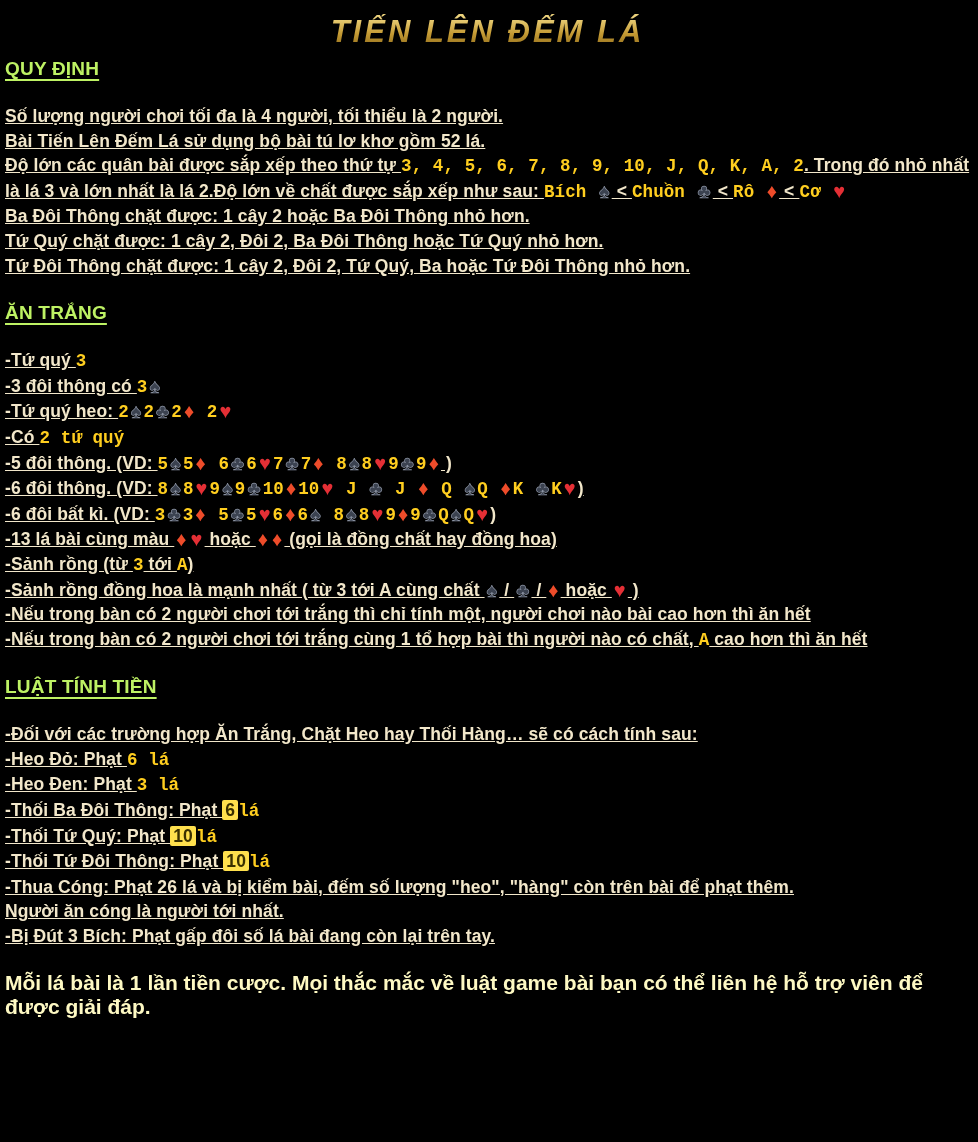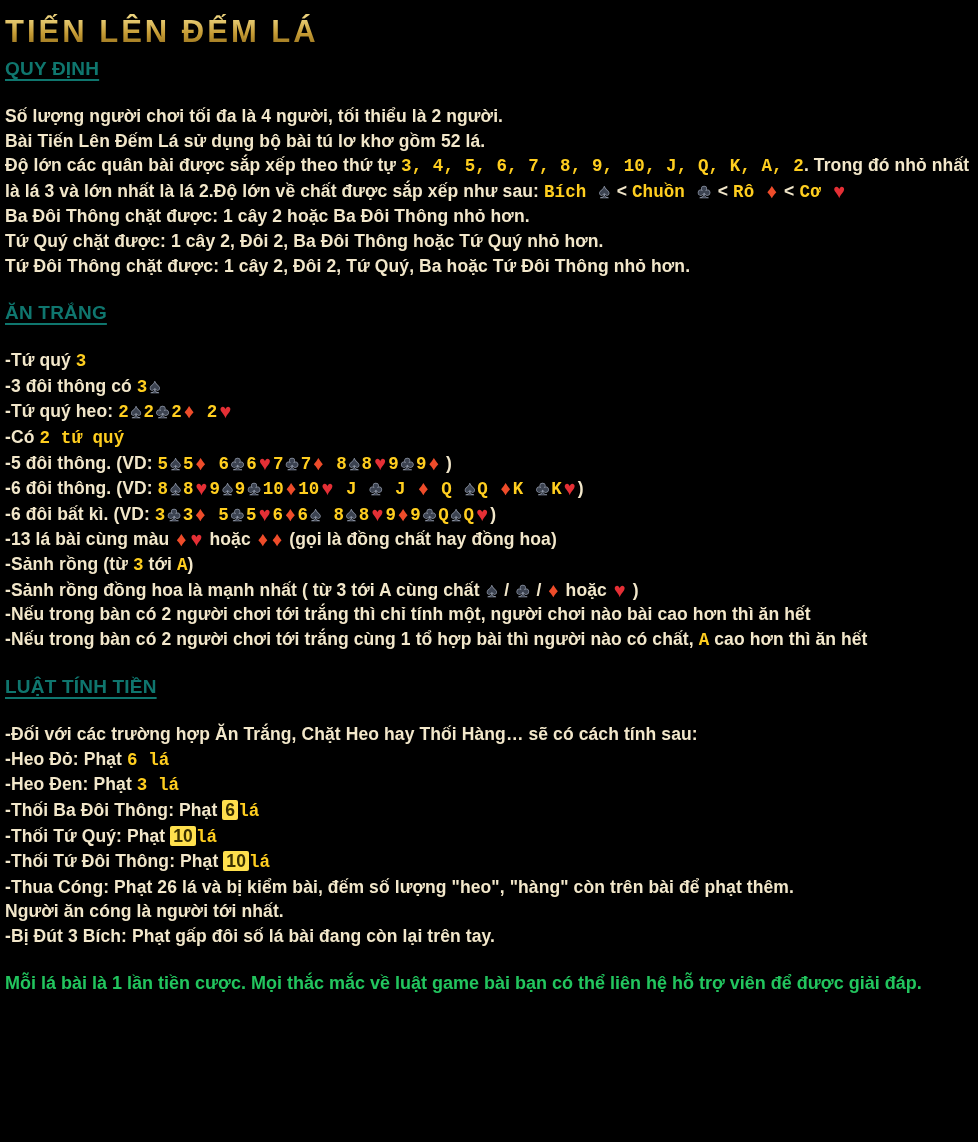--- a/index.html
+++ b/index.html
@@ -9,51 +9,52 @@
     overflow:hidden;
   }
   body {
     font-family:"Liberation Sans", sans-serif;
     font-weight:bold;
     color:#f2e7ca;
   }
   .page { padding:12px 8px 0 5px; }
 
   .title {
-    text-align:left;
+    text-align:center;
     font-size:31px;
     letter-spacing:3px;
     color:#c9992b;
     background:linear-gradient(180deg,#ecd27c 10%, #c49a33 55%, #8f6c1c 95%);
     -webkit-background-clip:text;
     background-clip:text;
     -webkit-text-fill-color:transparent;
     margin:2px 0 8px 0;
+    font-style:italic;
   }
 
   .section h2 {
     font-size:19px;
-    color:#0f766e;
+    color:#bef264;
     margin:24px 0 24px 0;
     letter-spacing:0.2px;
   }
   .section:first-of-type h2 { margin-top:8px; }
   .section h2 .hu {
     text-decoration:underline;
     text-decoration-thickness:2px;
     text-underline-offset:4px;
   }
 
   .line {
     font-size:17.5px;
     line-height:24.6px;
     letter-spacing:0.1px;
   }
 
-  .seg-n { color:#f2e7ca; }
+  .seg-n { color:#f2e7ca;text-decoration:underline; }
   .seg-y { color:#ffce1f;font-family:Liberation Mono, monospace; }
   .seg-hl {
     background:#ffe04d;
     color:#3a3000;
     padding:0 3px;
     border-radius:2px;
   }
   .suit {
     font-size:20px;
     margin:0 2px;
@@ -62,23 +63,23 @@
   }
   .seg-spade, .seg-club {
     color:#3b4250;
     -webkit-text-stroke:0.7px #8d95a5;
   }
   .seg-heart { color:#e42f35; }
   .seg-diamond { color:#ee4c2a; }
 
   .footer {
     margin-top:22px;
-    font-size:18px;
+    font-size:21px;
     line-height:24.6px;
-    color:#22c55e;
+    color:#fef9c3;
   }
 </style>
 </head>
 <body>
 
 <div class="page">
   <h1 class="title">TIẾN LÊN ĐẾM LÁ</h1>
   <div>
       <section class="section">
         <h2><span class="hu">QUY ĐỊNH</span></h2>

